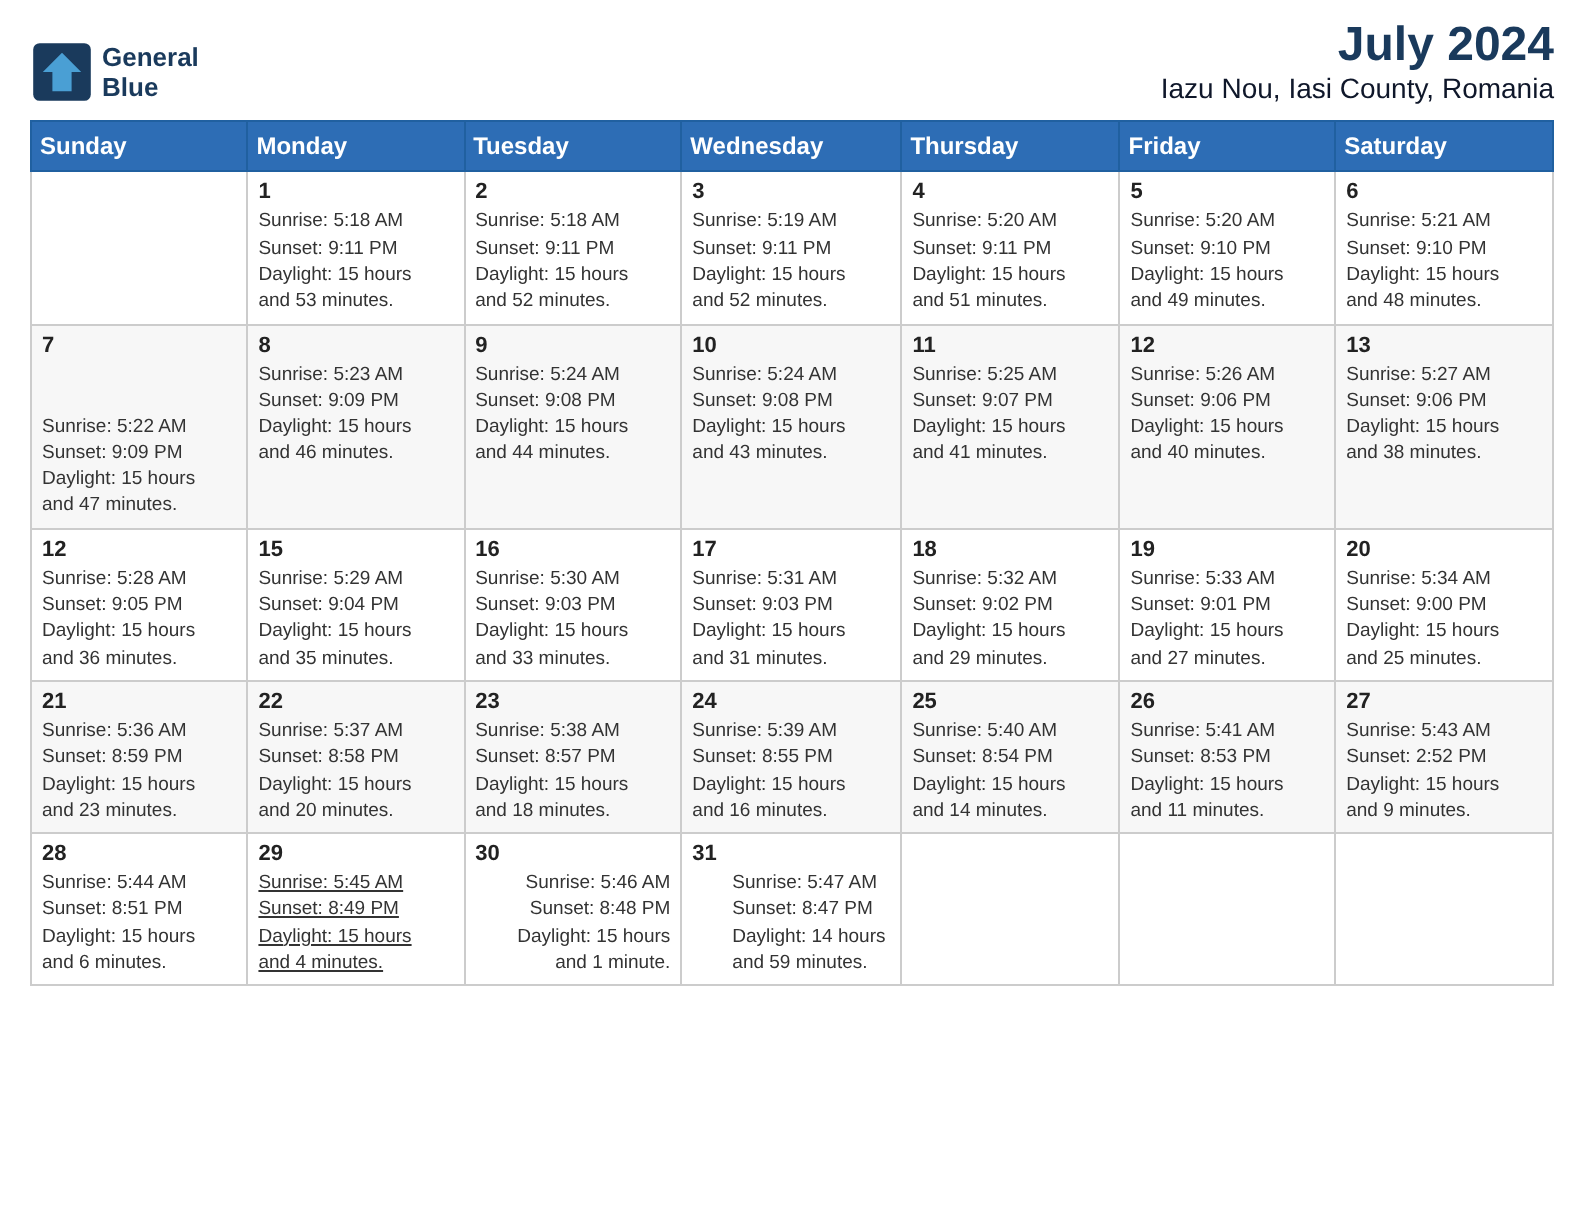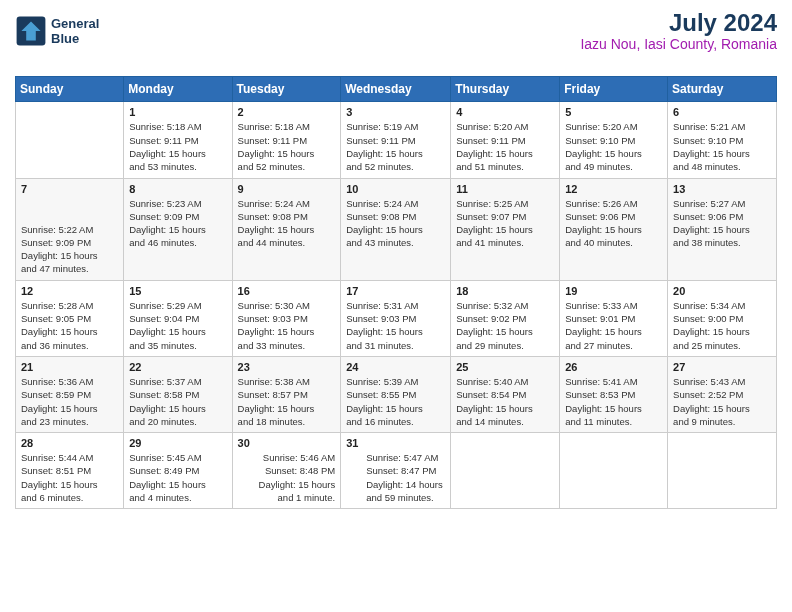--- a/index.html
+++ b/index.html
@@ -6,22 +6,22 @@
     body {
       font-family: Arial, sans-serif;
       background: #fff;
       width: 792px;
       min-height: 612px;
       padding: 10px 15px;
     }
     .header-area {
       display: flex;
       justify-content: space-between;
-      align-items: center;
-      margin-bottom: 24px;
+      align-items: flex-end;
+      margin-bottom: 8px;
     }
     .logo {
       display: flex;
       align-items: center;
       gap: 4px;
     }
     .logo-text {
       font-size: 13px;
       font-weight: bold;
       color: #1a3a5c;
@@ -35,21 +35,21 @@
       text-align: right;
     }
     .month-title {
       font-size: 24px;
       font-weight: bold;
       color: #1a3a5c;
       line-height: 1.1;
     }
     .subtitle {
       font-size: 14px;
-      color: #a21caf;
+      color: #0f172a;
     }
     .calendar {
       width: 100%;
       border-collapse: collapse;
       border: 1px solid #ccc;
     }
     .calendar th {
       background-color: #2d6db5;
       color: #fff;
       font-size: 12px;
@@ -319,21 +319,21 @@
       <tr>
         <td>
           <span class="day-num">28</span>
           <div class="cell-content" style="white-space: pre-line;">Sunrise: 5:44 AM
 Sunset: 8:51 PM
 Daylight: 15 hours
 and 6 minutes.</div>
         </td>
         <td>
           <span class="day-num">29</span>
-          <div class="cell-content" style="white-space: pre-line;">Sunrise: 5:45 AM
+          <div class="cell-content" style="white-space: pre-line; text-decoration: underline;">Sunrise: 5:45 AM
 Sunset: 8:49 PM
 Daylight: 15 hours
 and 4 minutes.</div>
         </td>
         <td>
           <span class="day-num">30</span>
           <div class="cell-content" style="white-space: pre-line; text-align: right;">Sunrise: 5:46 AM
 Sunset: 8:48 PM
 Daylight: 15 hours
 and 1 minute.</div>

